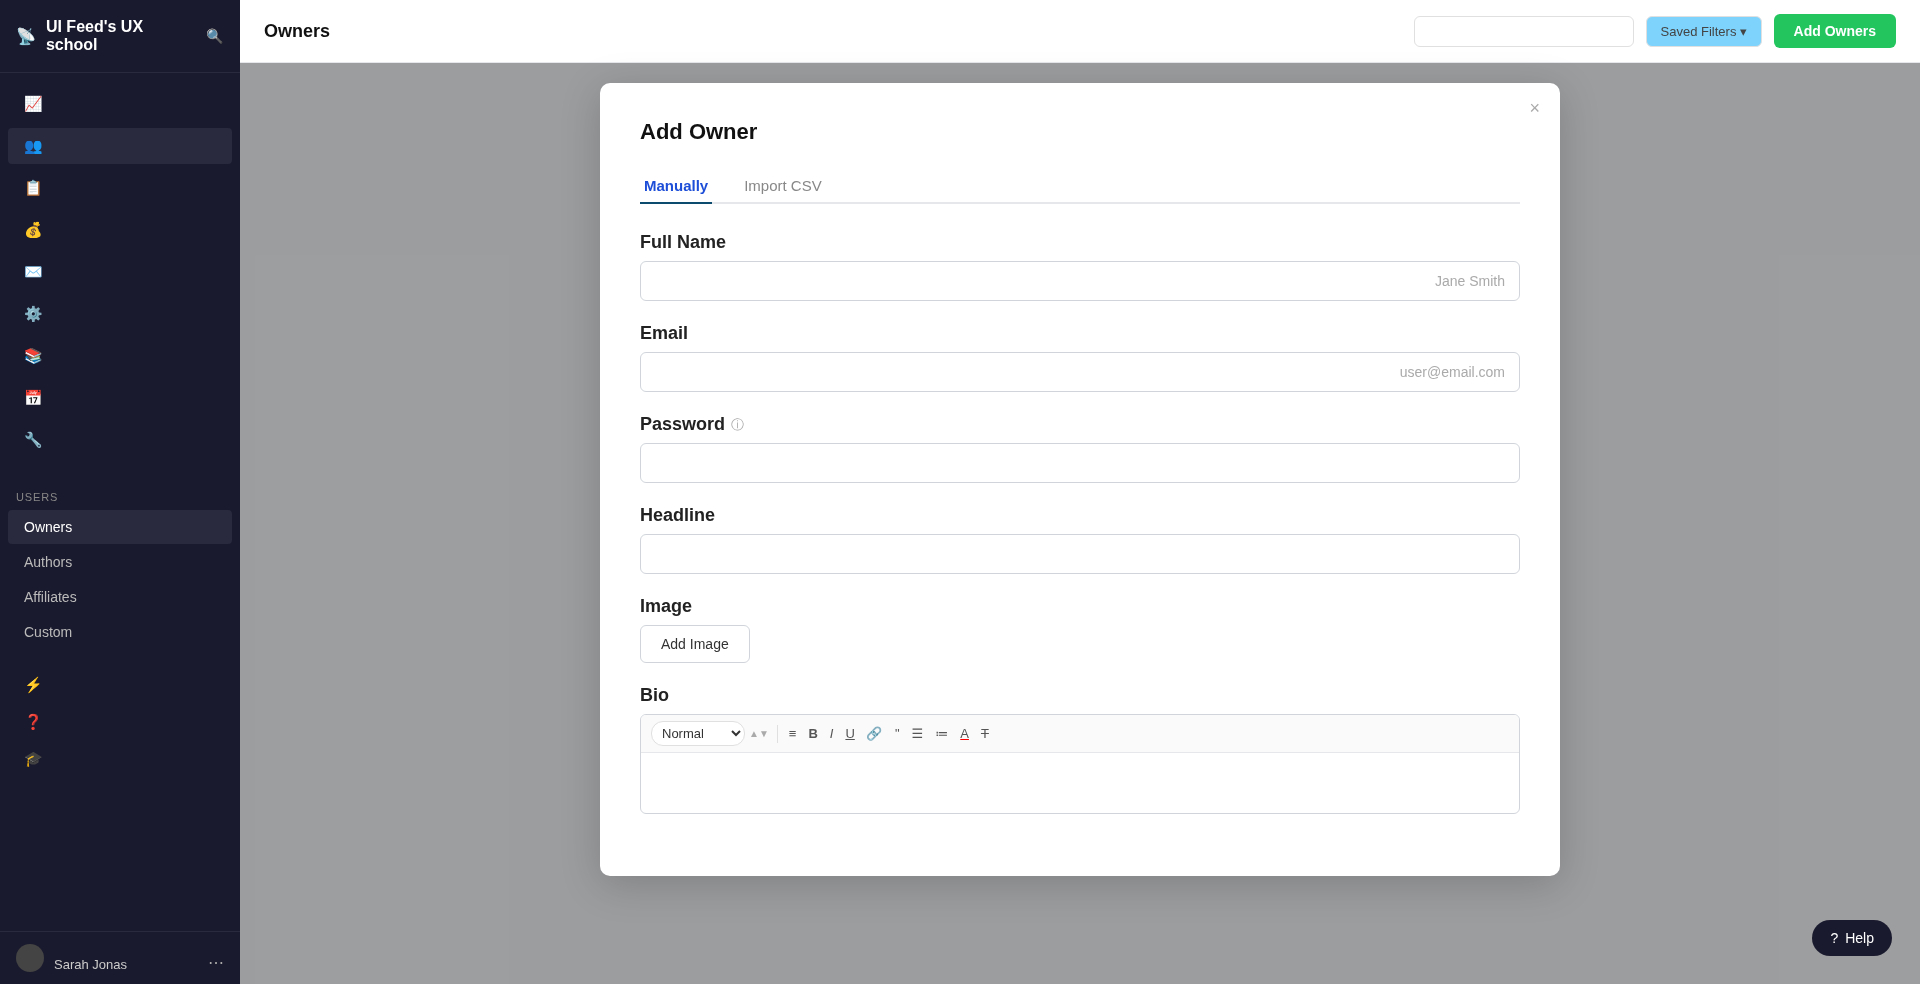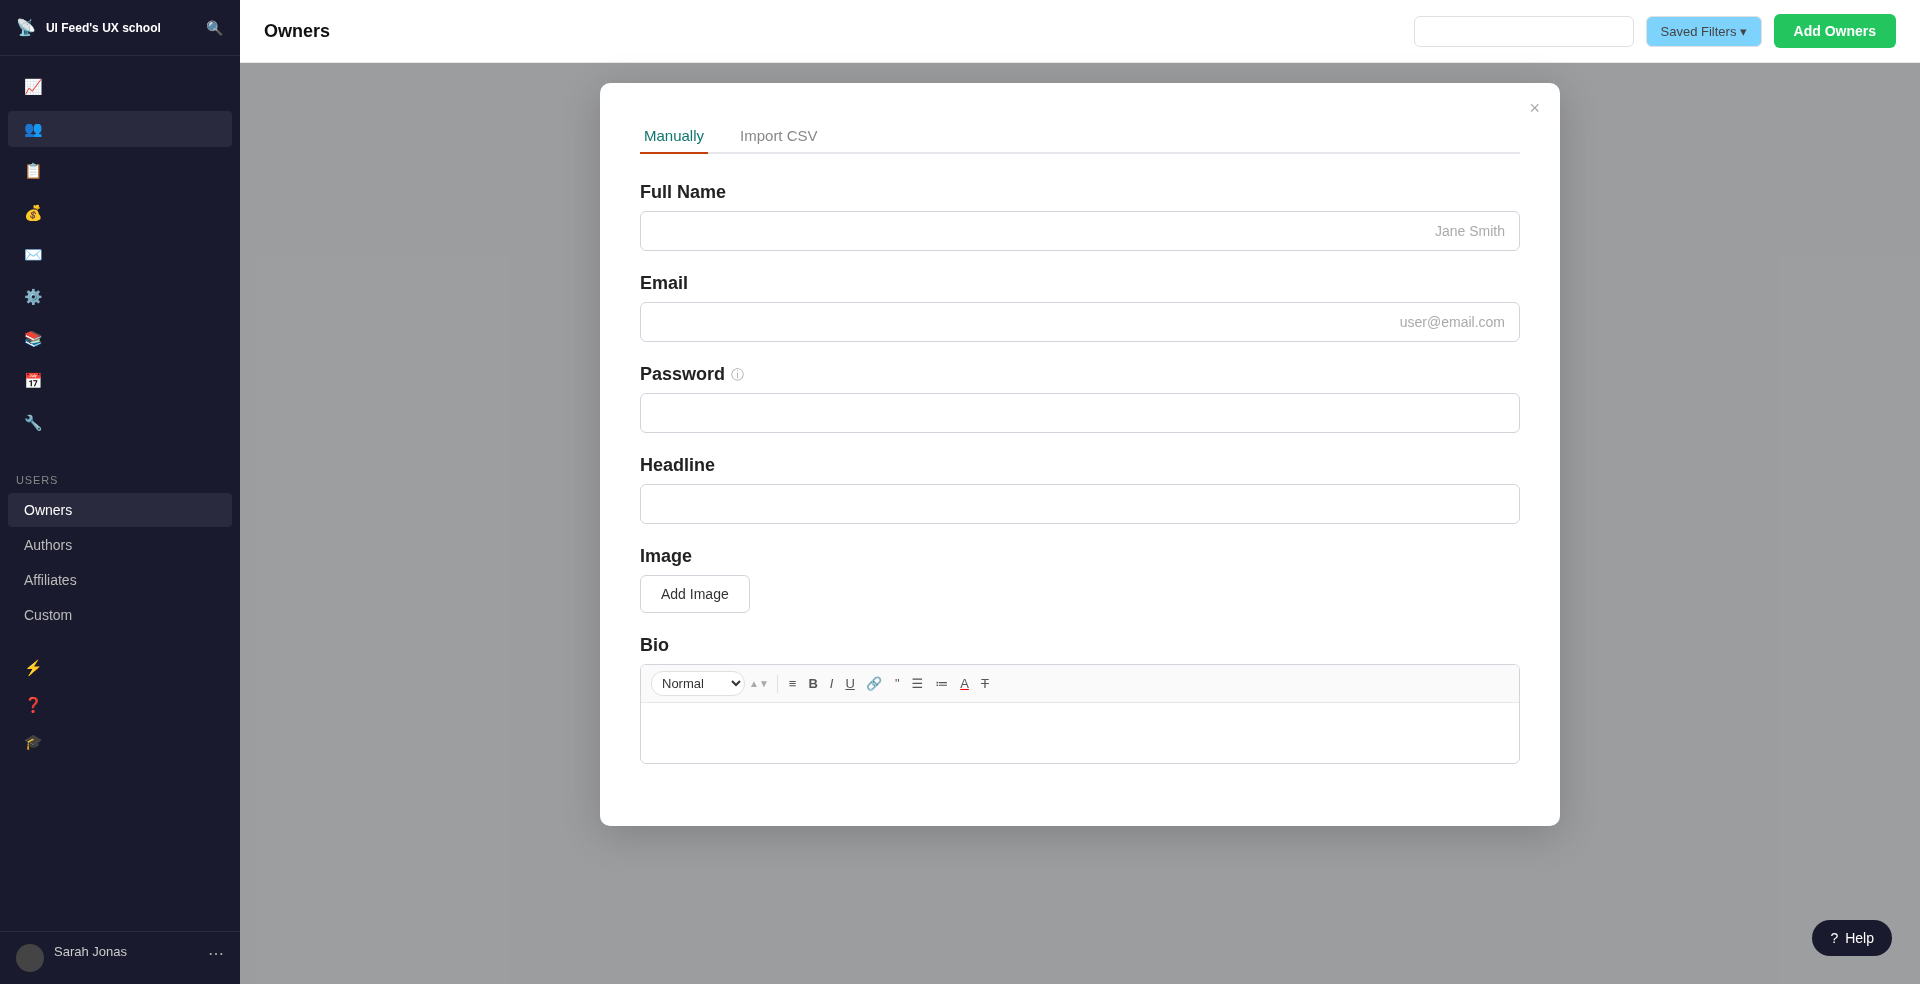--- a/index.html
+++ b/index.html
@@ -24,23 +24,22 @@
     }
     .sidebar-header {
       padding: 18px 16px;
       display: flex;
       align-items: center;
       gap: 10px;
       border-bottom: 1px solid #2a2a3e;
     }
     .sidebar-header-title {
       color: #fff;
-      font-size: 12px;
+      font-size: 16px;
       font-weight: 600;
-      text-align: right;
     }
     .search-icon-btn {
       margin-left: auto;
       color: #aaa;
       cursor: pointer;
       font-size: 14px;
     }
     .sidebar-section-label {
       padding: 20px 16px 6px;
       font-size: 11px;
@@ -58,21 +57,21 @@
       color: #bbb;
       border-radius: 4px;
       margin: 1px 8px;
     }
     .sidebar-item.active { color: #fff; background: #2a2a3e; }
     .sidebar-item-icon { width: 18px; text-align: center; font-size: 15px; }
     .sidebar-footer {
       margin-top: auto;
       padding: 12px 16px;
       display: flex;
-      align-items: flex-start;
+      align-items: flex-end;
       gap: 10px;
       border-top: 1px solid #2a2a3e;
     }
     .sidebar-footer-name { font-size: 13px; color: #ccc; flex: 1; }
     .sidebar-footer-more { color: #aaa; cursor: pointer; }
 
     
     .main-content {
       flex: 1;
       background: #f0f2f5;
@@ -179,23 +178,23 @@
       color: #888;
       border-bottom: 2px solid transparent;
       margin-bottom: -2px;
       background: none;
       border-top: none;
       border-left: none;
       border-right: none;
       font-family: inherit;
     }
     .modal-tab.active {
-      color: #0f766e;
-      border-bottom: 2px solid #c2410c;
-      font-weight: 400;
+      color: #1d4ed8;
+      border-bottom: 2px solid #0c4a6e;
+      font-weight: 700;
     }
 
     
     .form-group { margin-bottom: 22px; }
     .form-label {
       display: block;
       font-size: 18px;
       font-weight: 700;
       color: #222;
       margin-bottom: 8px;
@@ -379,20 +378,21 @@
     <input class="header-search" type="text" style="">
     <button class="saved-filters-btn">Saved Filters ▾</button>
     <button class="add-owners-btn">Add Owners</button>
   </div>
 
   <div style="flex:1;background:#f0f2f5;position:relative;">
 
     <div class="overlay">
       <div class="modal">
         <button class="modal-close">×</button>
+        <h2 class="modal-title">Add Owner</h2>
 
         <div class="modal-tabs">
           <button class="modal-tab active">Manually</button>
           <button class="modal-tab">Import CSV</button>
         </div>
 
         <div class="form-group">
           <label class="form-label">Full Name</label>
           <input class="form-input" type="text" placeholder="Jane Smith" style="">
         </div>

